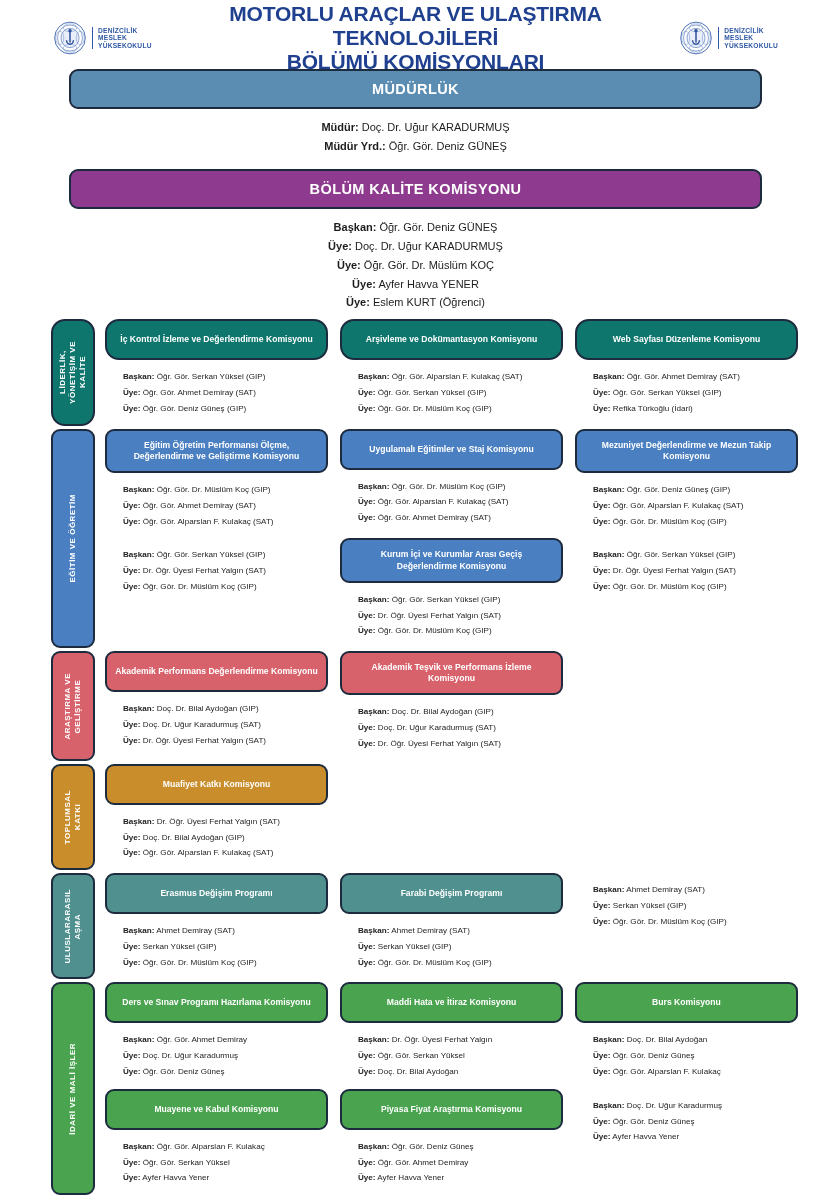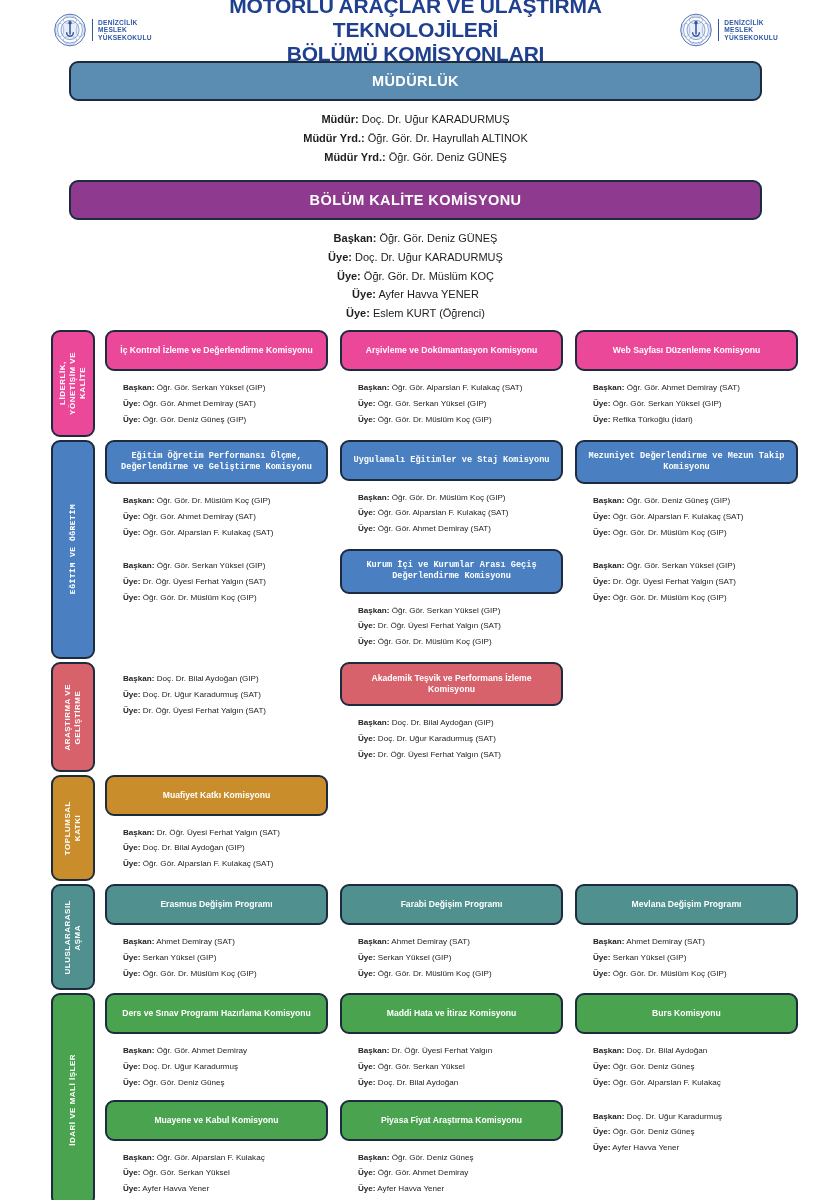--- a/index.html
+++ b/index.html
@@ -10,21 +10,21 @@
     background: #ffffff;
     font-family: "Liberation Sans", sans-serif;
     color: #2b2b2b;
     overflow: hidden;
   }
 
   .page {
     width: 831px;
     height: 1200px;
     position: relative;
-    padding: 0 13px;
+    padding: 8px 13px;
   }
 
   
   .header {
     display: flex;
     align-items: center;
     justify-content: space-between;
     padding: 6px 40px 2px 40px;
     height: 56px;
   }
@@ -162,22 +162,22 @@
   }
   .member {
     font-size: 8.1px;
     line-height: 1.95;
     color: #1d1d1d;
     white-space: nowrap;
   }
   .member b { font-weight: bold; }
 
   
-  .theme-gray   .rail, .theme-gray   .com-box { background: #ec4899; }
-  .theme-blue   .rail, .theme-blue   .com-box { background: #4a7fc1; font-family: Liberation Mono, monospace; }
+  .theme-gray   .rail, .theme-gray   .com-box { background: #0f766e; border-radius: 14px; }
+  .theme-blue   .rail, .theme-blue   .com-box { background: #4a7fc1; }
   .theme-red    .rail, .theme-red    .com-box { background: #d8626b; }
   .theme-orange .rail, .theme-orange .com-box { background: #c98d2c; }
   .theme-teal   .rail, .theme-teal   .com-box { background: #50918f; }
   .theme-green  .rail, .theme-green  .com-box { background: #4aa34f; }
 </style>
 </head>
 <body>
 
 <div class="page">
 
@@ -224,21 +224,20 @@
         <span>MESLEK</span>
         <span>YÜKSEKOKULU</span>
       </div>
     </div>
 
   </div>
 
   <div class="banner banner-mudurluk">MÜDÜRLÜK</div>
   <div class="people-list" id="mudurluk-people">
       <div class="person"><b>Müdür:</b><span> Doç. Dr. Uğur KARADURMUŞ</span></div>
-      <div class="person"><b>Müdür Yrd.:</b><span> Öğr. Gör. Dr. Hayrullah ALTINOK</span></div>
       <div class="person"><b>Müdür Yrd.:</b><span> Öğr. Gör. Deniz GÜNEŞ</span></div>
     </div>
 
   <div class="banner banner-kalite">BÖLÜM KALİTE KOMİSYONU</div>
   <div class="people-list" id="kalite-people">
       <div class="person"><b>Başkan:</b><span> Öğr. Gör. Deniz GÜNEŞ</span></div>
       <div class="person"><b>Üye:</b><span> Doç. Dr. Uğur KARADURMUŞ</span></div>
       <div class="person"><b>Üye:</b><span> Öğr. Gör. Dr. Müslüm KOÇ</span></div>
       <div class="person"><b>Üye:</b><span> Ayfer Havva YENER</span></div>
       <div class="person"><b>Üye:</b><span> Eslem KURT (Öğrenci)</span></div>
@@ -338,20 +337,21 @@
         </div>
       </div>
       <div class="section theme-red">
         <div class="rail">
           <div class="rail-label">ARAŞTIRMA VE
 GELİŞTİRME</div>
         </div>
         <div class="grid">
           <div class="row">
             <div class="cell">
+              <div class="com-box">Akademik Performans Değerlendirme Komisyonu</div>
               <div class="members">
                 <div class="member"><b>Başkan:</b><span> Doç. Dr. Bilal Aydoğan (GIP)</span></div>
                 <div class="member"><b>Üye:</b><span> Doç. Dr. Uğur Karadurmuş (SAT)</span></div>
                 <div class="member"><b>Üye:</b><span> Dr. Öğr. Üyesi Ferhat Yalgın (SAT)</span></div>
               </div>
             </div>
             <div class="cell">
               <div class="com-box">Akademik Teşvik ve Performans İzleme Komisyonu</div>
               <div class="members">
                 <div class="member"><b>Başkan:</b><span> Doç. Dr. Bilal Aydoğan (GIP)</span></div>
@@ -400,21 +400,20 @@
             </div>
             <div class="cell">
               <div class="com-box">Farabi Değişim Programı</div>
               <div class="members">
                 <div class="member"><b>Başkan:</b><span> Ahmet Demiray (SAT)</span></div>
                 <div class="member"><b>Üye:</b><span> Serkan Yüksel (GIP)</span></div>
                 <div class="member"><b>Üye:</b><span> Öğr. Gör. Dr. Müslüm Koç (GIP)</span></div>
               </div>
             </div>
             <div class="cell">
-              <div class="com-box">Mevlana Değişim Programı</div>
               <div class="members">
                 <div class="member"><b>Başkan:</b><span> Ahmet Demiray (SAT)</span></div>
                 <div class="member"><b>Üye:</b><span> Serkan Yüksel (GIP)</span></div>
                 <div class="member"><b>Üye:</b><span> Öğr. Gör. Dr. Müslüm Koç (GIP)</span></div>
               </div>
             </div>
           </div>
         </div>
       </div>
       <div class="section theme-green">

